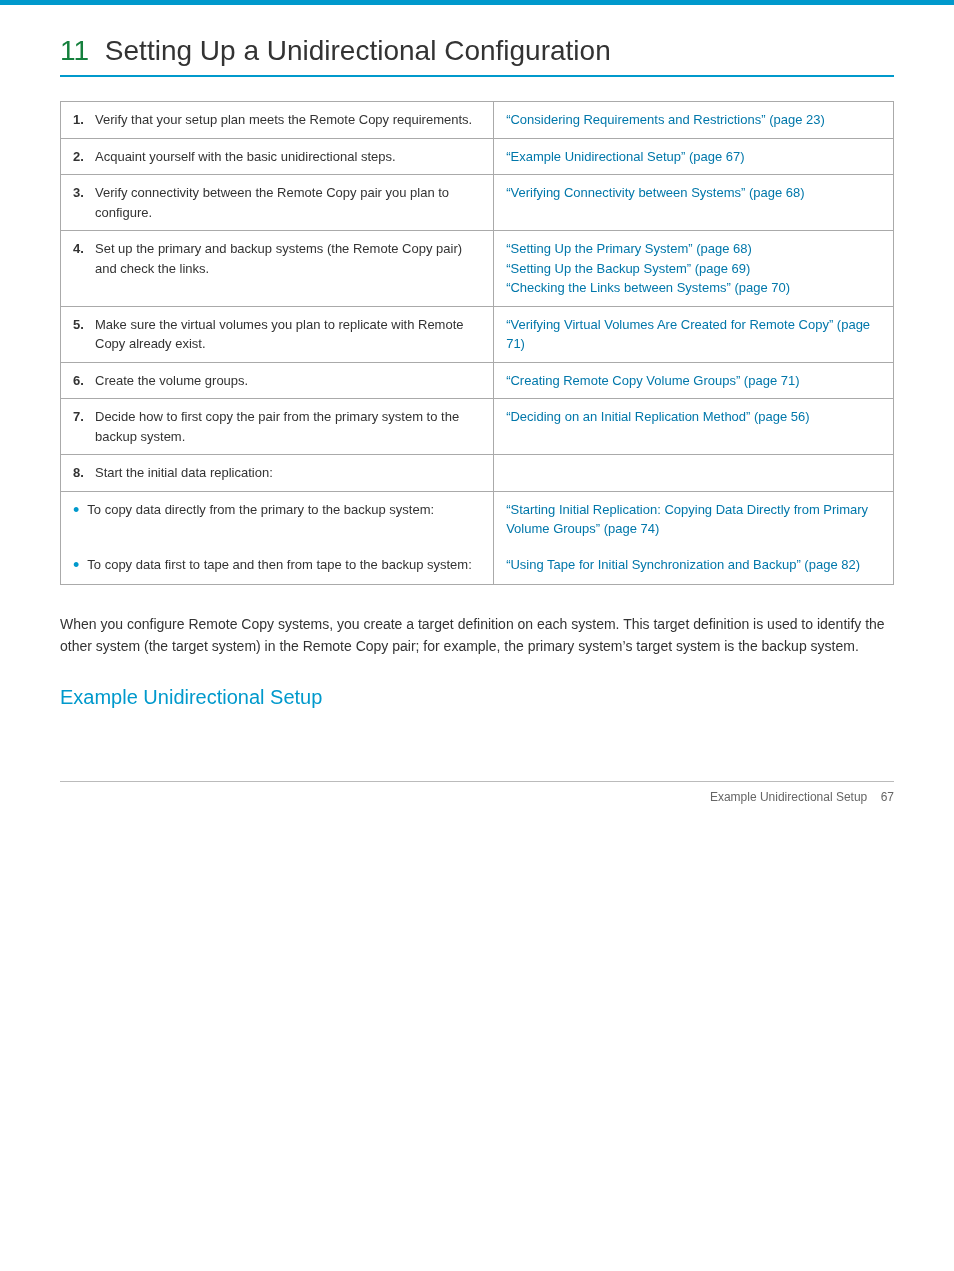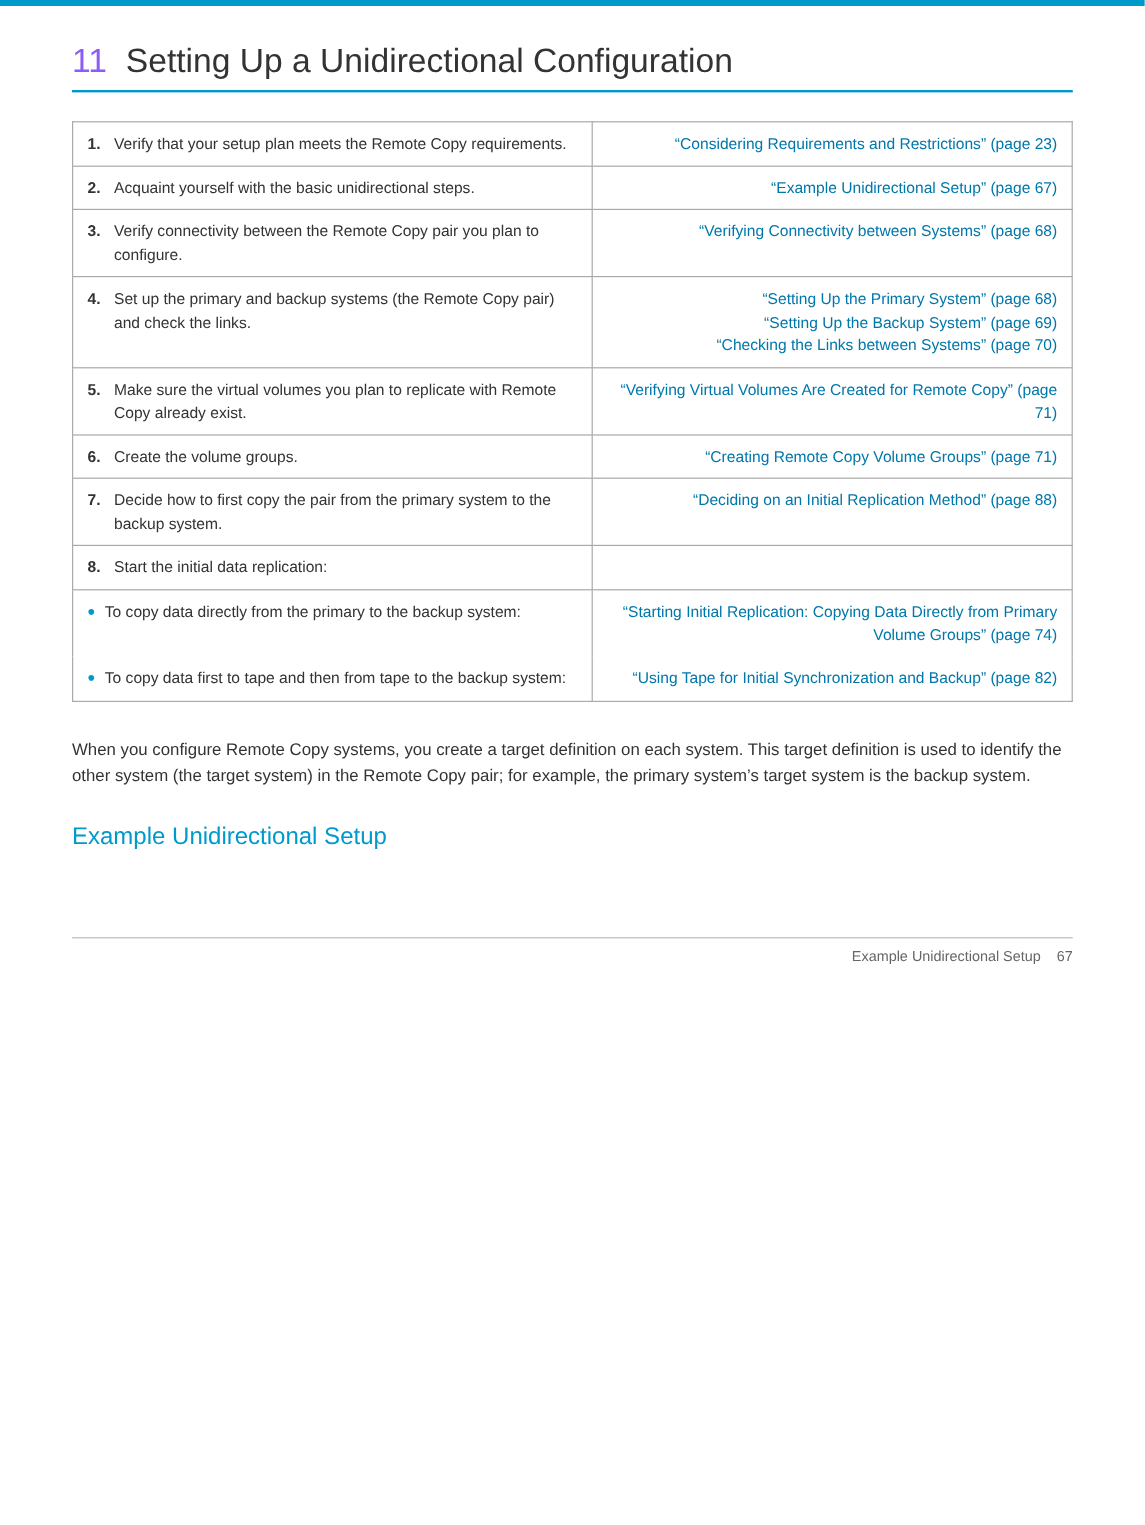--- a/index.html
+++ b/index.html
@@ -31,21 +31,21 @@
     .chapter-title {
       font-size: 28px;
       font-weight: normal;
       color: #333333;
       border-bottom: 2px solid #0099cc;
       padding-bottom: 8px;
       margin-bottom: 24px;
     }
 
     .chapter-number {
-      color: #8b5cf6;
+      color: #15803d;
       margin-right: 8px;
     }
 
     
     .setup-table {
       width: 100%;
       border-collapse: collapse;
       margin-bottom: 28px;
     }
 
@@ -56,21 +56,20 @@
       font-size: 13px;
       line-height: 1.5;
     }
 
     .setup-table td:first-child {
       width: 52%;
     }
 
     .setup-table td:last-child {
       width: 48%;
-      text-align: right;
     }
 
     .step-cell {
       display: flex;
       gap: 4px;
     }
 
     .step-number {
       font-weight: bold;
       min-width: 18px;
@@ -211,21 +210,21 @@
       </tr>
 
       <tr>
         <td>
           <div class="step-cell">
             <span class="step-number">7.</span>
             <span>Decide how to first copy the pair from the primary system to the backup system.</span>
           </div>
         </td>
         <td>
-          <a class="link-text">“Deciding on an Initial Replication Method” (page 88)</a>
+          <a class="link-text">“Deciding on an Initial Replication Method” (page 56)</a>
         </td>
       </tr>
 
       <tr>
         <td>
           <div class="step-cell">
             <span class="step-number">8.</span>
             <span>Start the initial data replication:</span>
           </div>
         </td>

